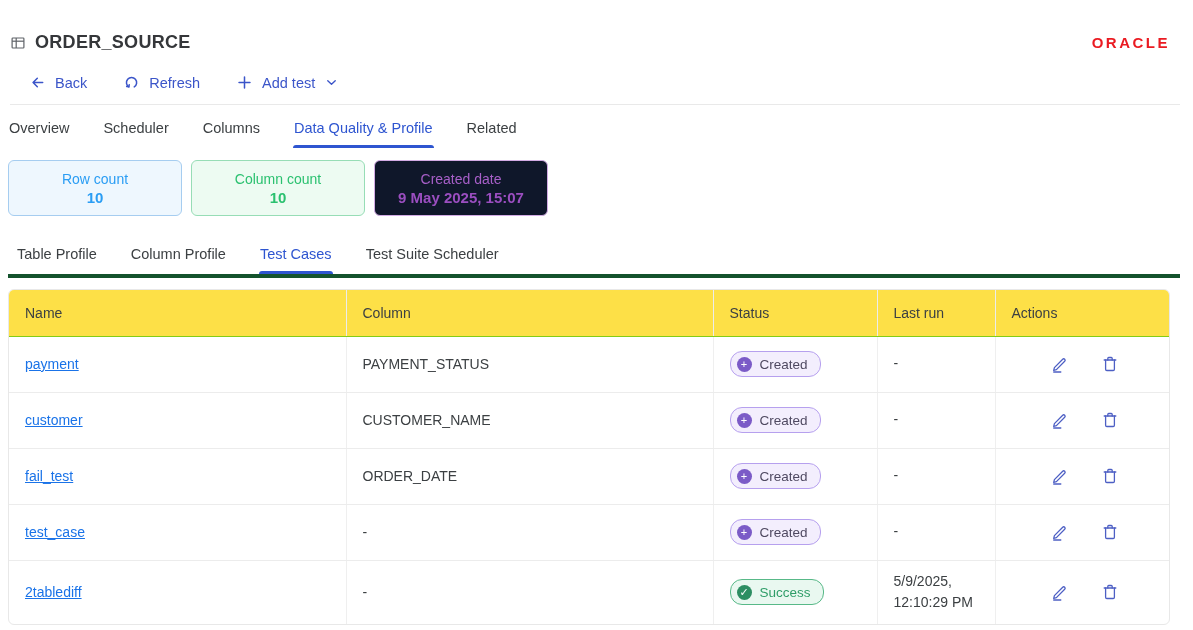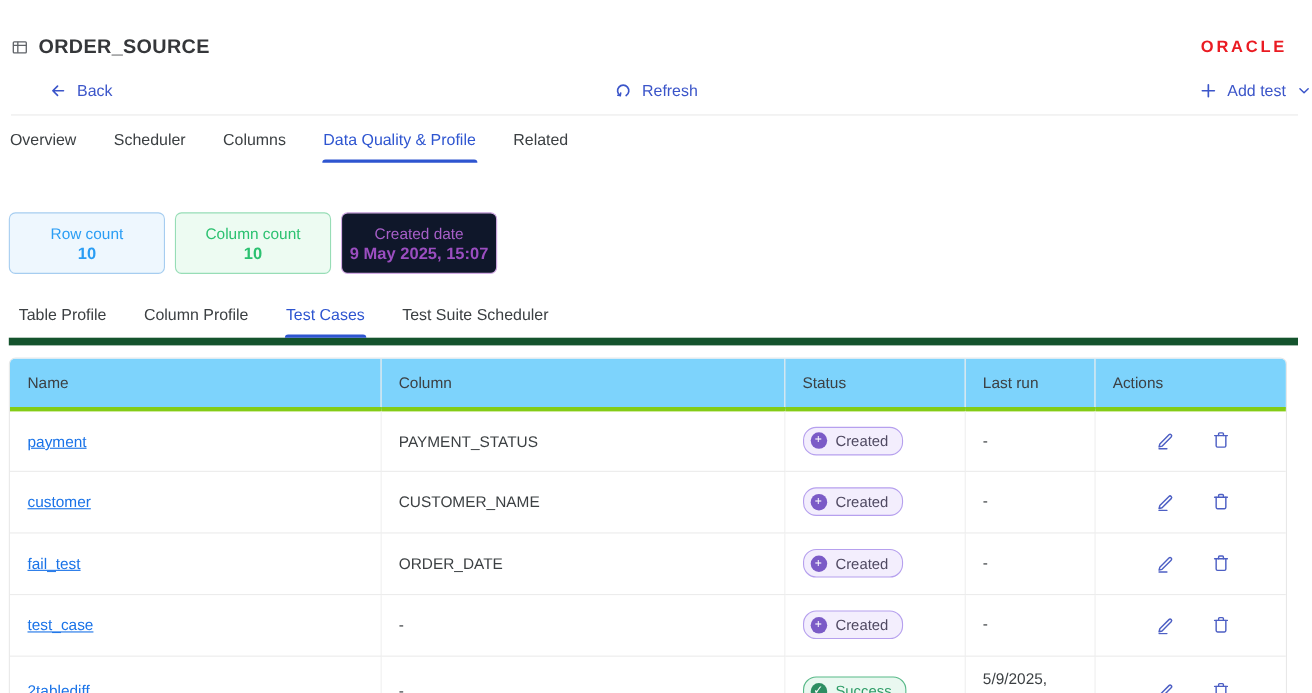--- a/index.html
+++ b/index.html
@@ -8,48 +8,48 @@
     width:1193px; height:630px; overflow:hidden;
     background:#ffffff; color:#3c4043;
     font-family:"Liberation Sans", sans-serif;
   }
   
   .title-row { display:flex; align-items:center; padding:32px 23px 0 10px; }
   .title-icon { color:#5f6368; display:flex; margin-right:9px; }
   .page-title { font-size:18px; font-weight:600; letter-spacing:.3px; color:#35373a; margin:0; }
   .oracle-logo { margin-left:auto; color:#ea1b22; font-weight:700; font-size:15px; letter-spacing:2.5px; }
   
-  .toolbar { display:flex; align-items:center; gap:20px; padding:21px 0 13px 44px;justify-content:space-between; }
+  .toolbar { display:flex; align-items:center; gap:36px; padding:21px 0 13px 29px; }
   .tb-btn { display:flex; align-items:center; gap:9px; background:none; border:none; padding:0;
             color:#3b55c9; font-size:14.5px; font-family:inherit; cursor:pointer; }
   .tb-btn svg { display:block; }
   .divider { height:1px; background:#e9e9e9; margin:0 13px 0 10px; }
   
   .tabs { display:flex; gap:32px; padding-left:8px; }
   .tab { position:relative; background:none; border:none; padding:15px 1px 12px; font-family:inherit;
          font-size:14.5px; color:#3c4043; cursor:pointer; white-space:nowrap; }
   .tab.active { color:#2e55d0; font-weight:500; }
   .tab.active::after { content:""; position:absolute; left:0; right:0; bottom:0; height:3px;
          background:#2e55d0; border-radius:3px 3px 0 0; }
-  .subtabs { margin:15px 13px 0 8px; border-bottom:7px solid #14532d; }
+  .subtabs { margin:15px 13px 0 8px; border-bottom:4px solid #14532d; }
   
   .cards { display:flex; gap:9px; margin:12px 0 0 8px; }
-  .card { width:142px; height:56px; border-radius:6px; border:1px solid; display:flex;
-          flex-direction:column; align-items:center; justify-content:center; gap:2px;margin-top:33px; }
+  .card { width:174px; height:56px; border-radius:6px; border:1px solid; display:flex;
+          flex-direction:column; align-items:center; justify-content:center; gap:2px; }
   .card-label { font-size:14px; }
   .card-value { font-size:15px; font-weight:700; }
   .card-row-count     { background:#eef7fe; border-color:#a6cdf0; color:#2a9df4; }
   .card-column-count  { background:#edfbf2; border-color:#97ddb6; color:#2bc170;align-items:center; }
   .card-created-date  { background:#0f172a; border-color:#d2abe4; color:#a75fc8; }
   .card-created-date .card-value { color:#9b4ec0; }
   
   .table-wrap { margin:11px 23px 0 8px; border:1px solid #e8e8e8; border-radius:6px; overflow:hidden; }
   table { width:100%; border-collapse:collapse; table-layout:fixed; font-size:14px; }
-  th { height:46px; background:#7dd3fc; text-align:left; font-weight:400; color:#3c4043;
-       padding:0 8px 0 16px; border-right:1px solid #ececec; border-bottom:4px solid #84cc16; }
+  th { height:46px; background:#fde047; text-align:left; font-weight:400; color:#3c4043;
+       padding:0 8px 0 16px; border-right:1px solid #ececec; border-bottom:1px solid #84cc16; }
   th:last-child { border-right:none; }
   td { height:56px; padding:0 10px 0 16px; color:#3c4043; vertical-align:middle;
        border-right:1px solid #efefef; border-bottom:1px solid #ececec; }
   td:last-child { border-right:none; }
   tr:last-child td { height:64px; border-bottom:none; }
   .link { color:#1a73e8; text-decoration:underline; }
   .lastrun { line-height:1.55; }
   
   .badge { display:inline-flex; align-items:center; gap:8px; height:26px; padding:0 12px 0 6px;
            border-radius:12px; border:1px solid; font-size:13.5px; }

